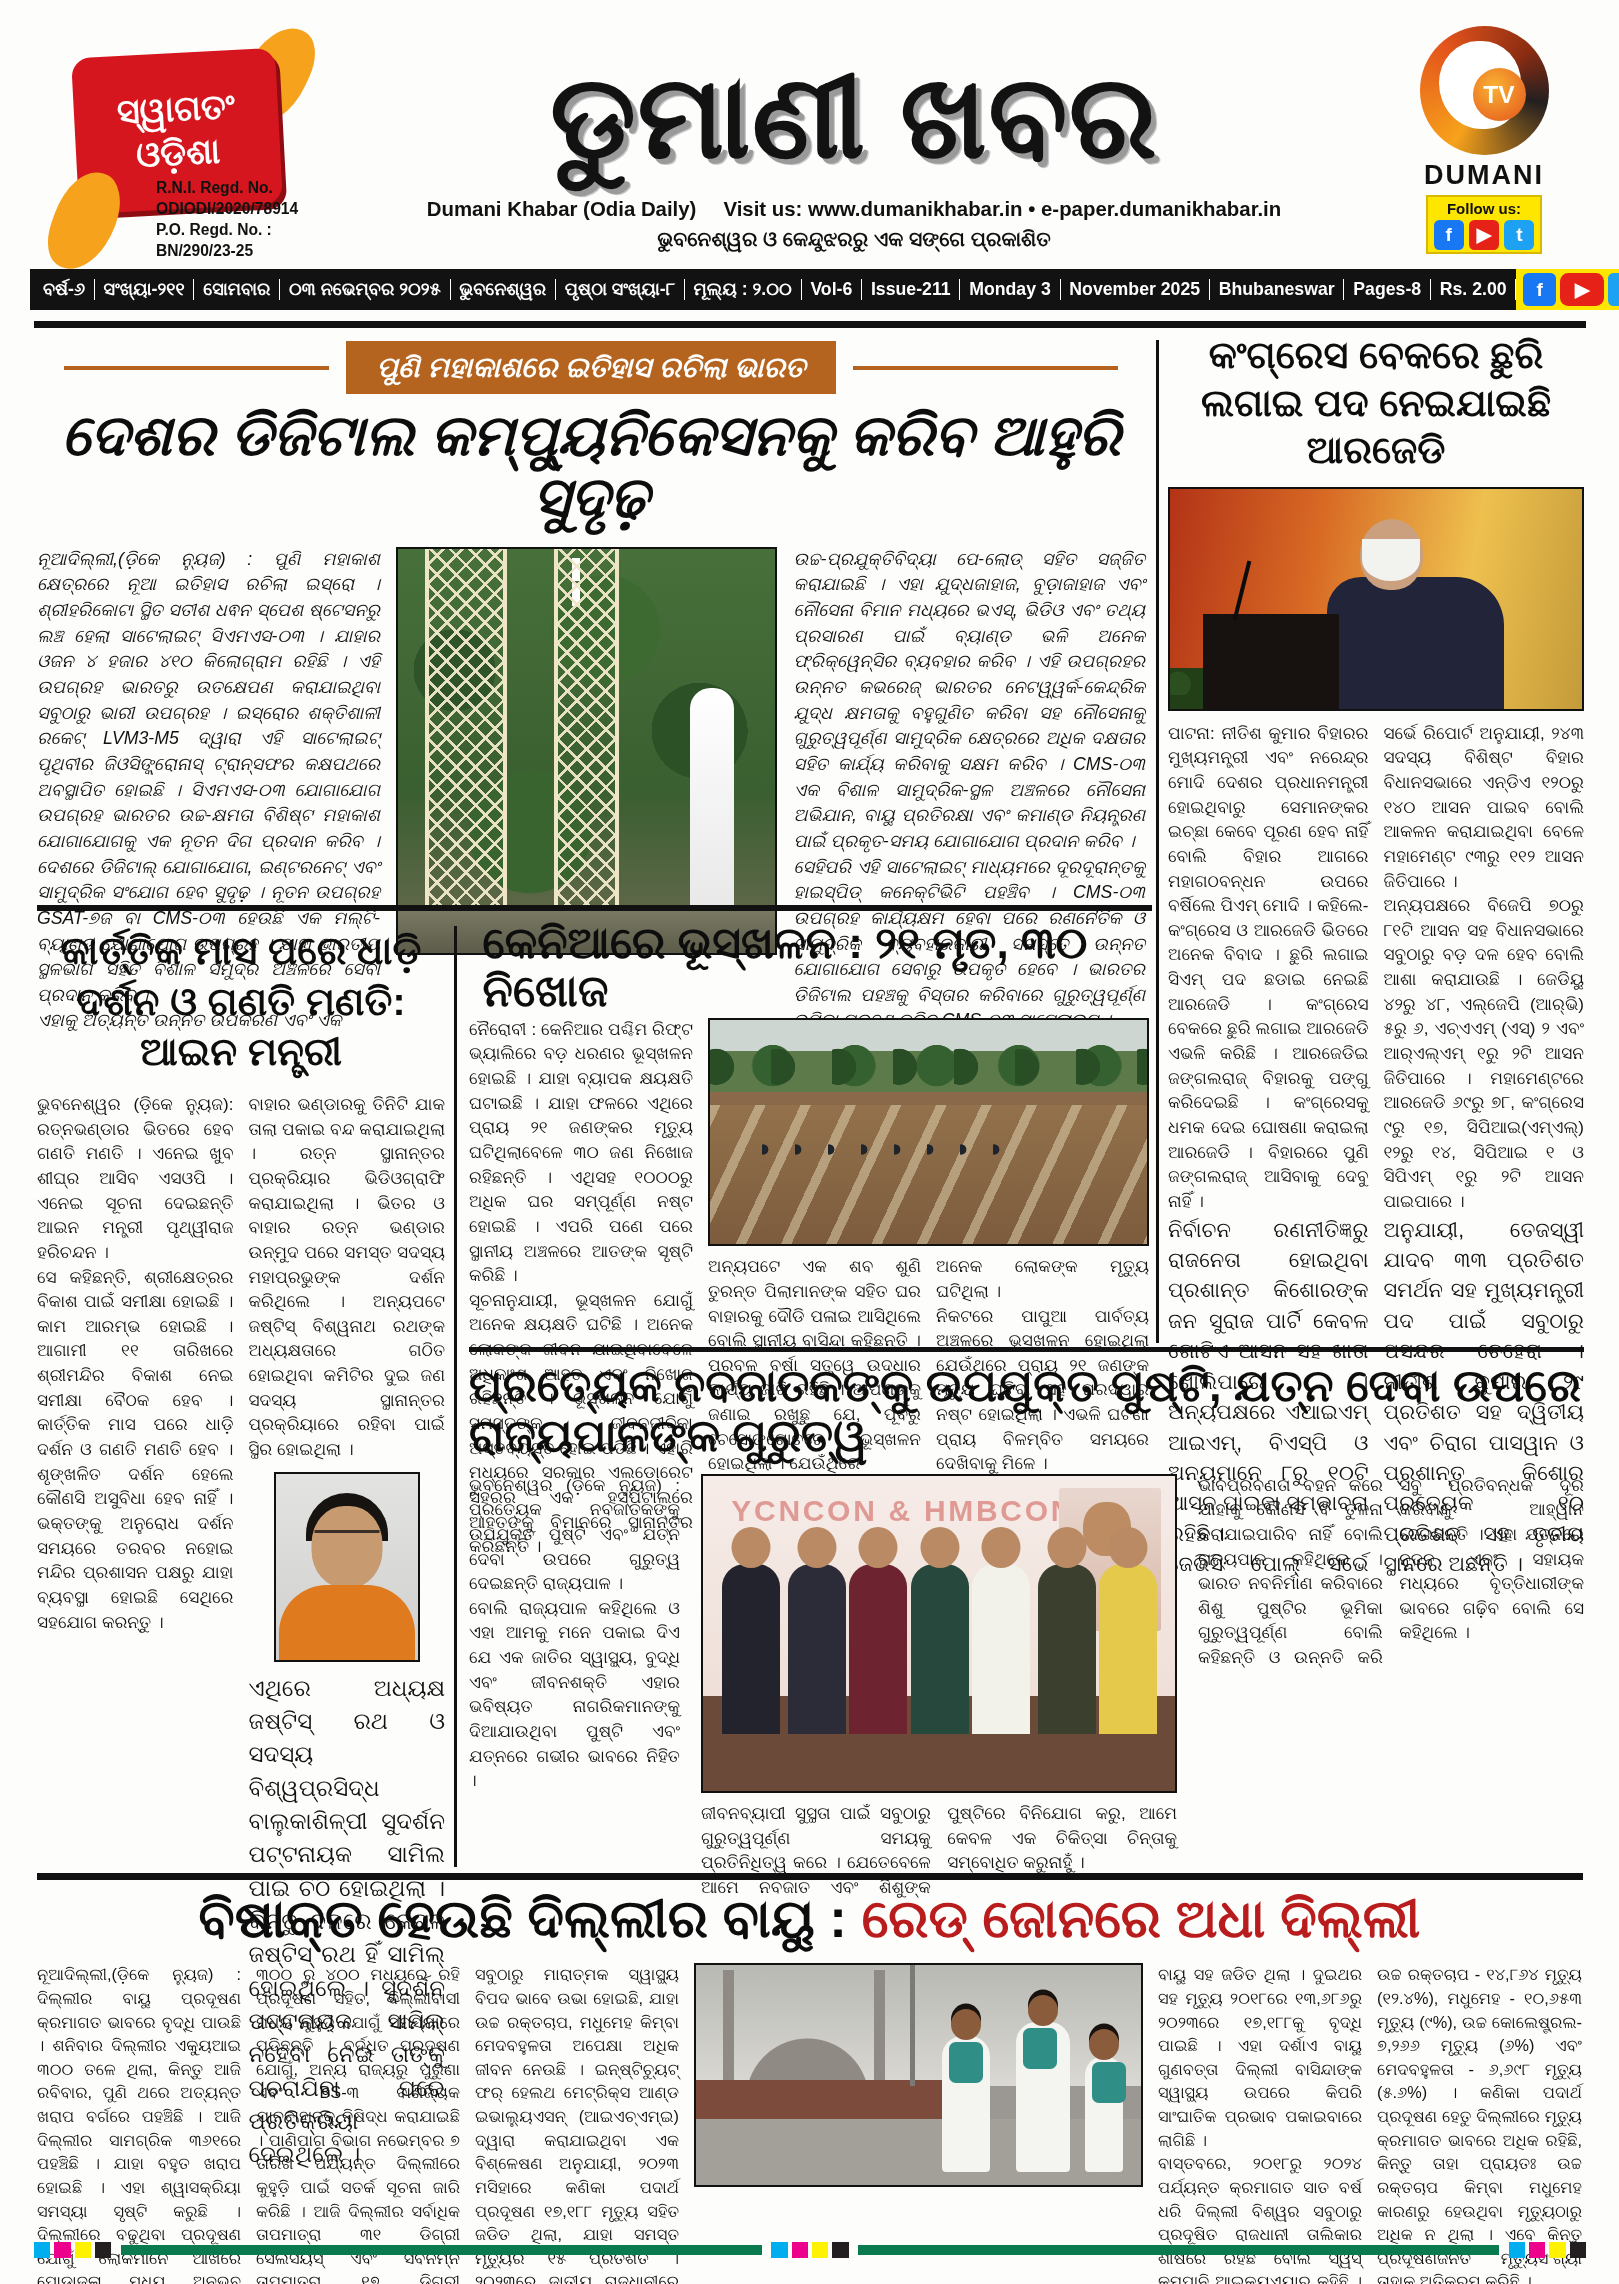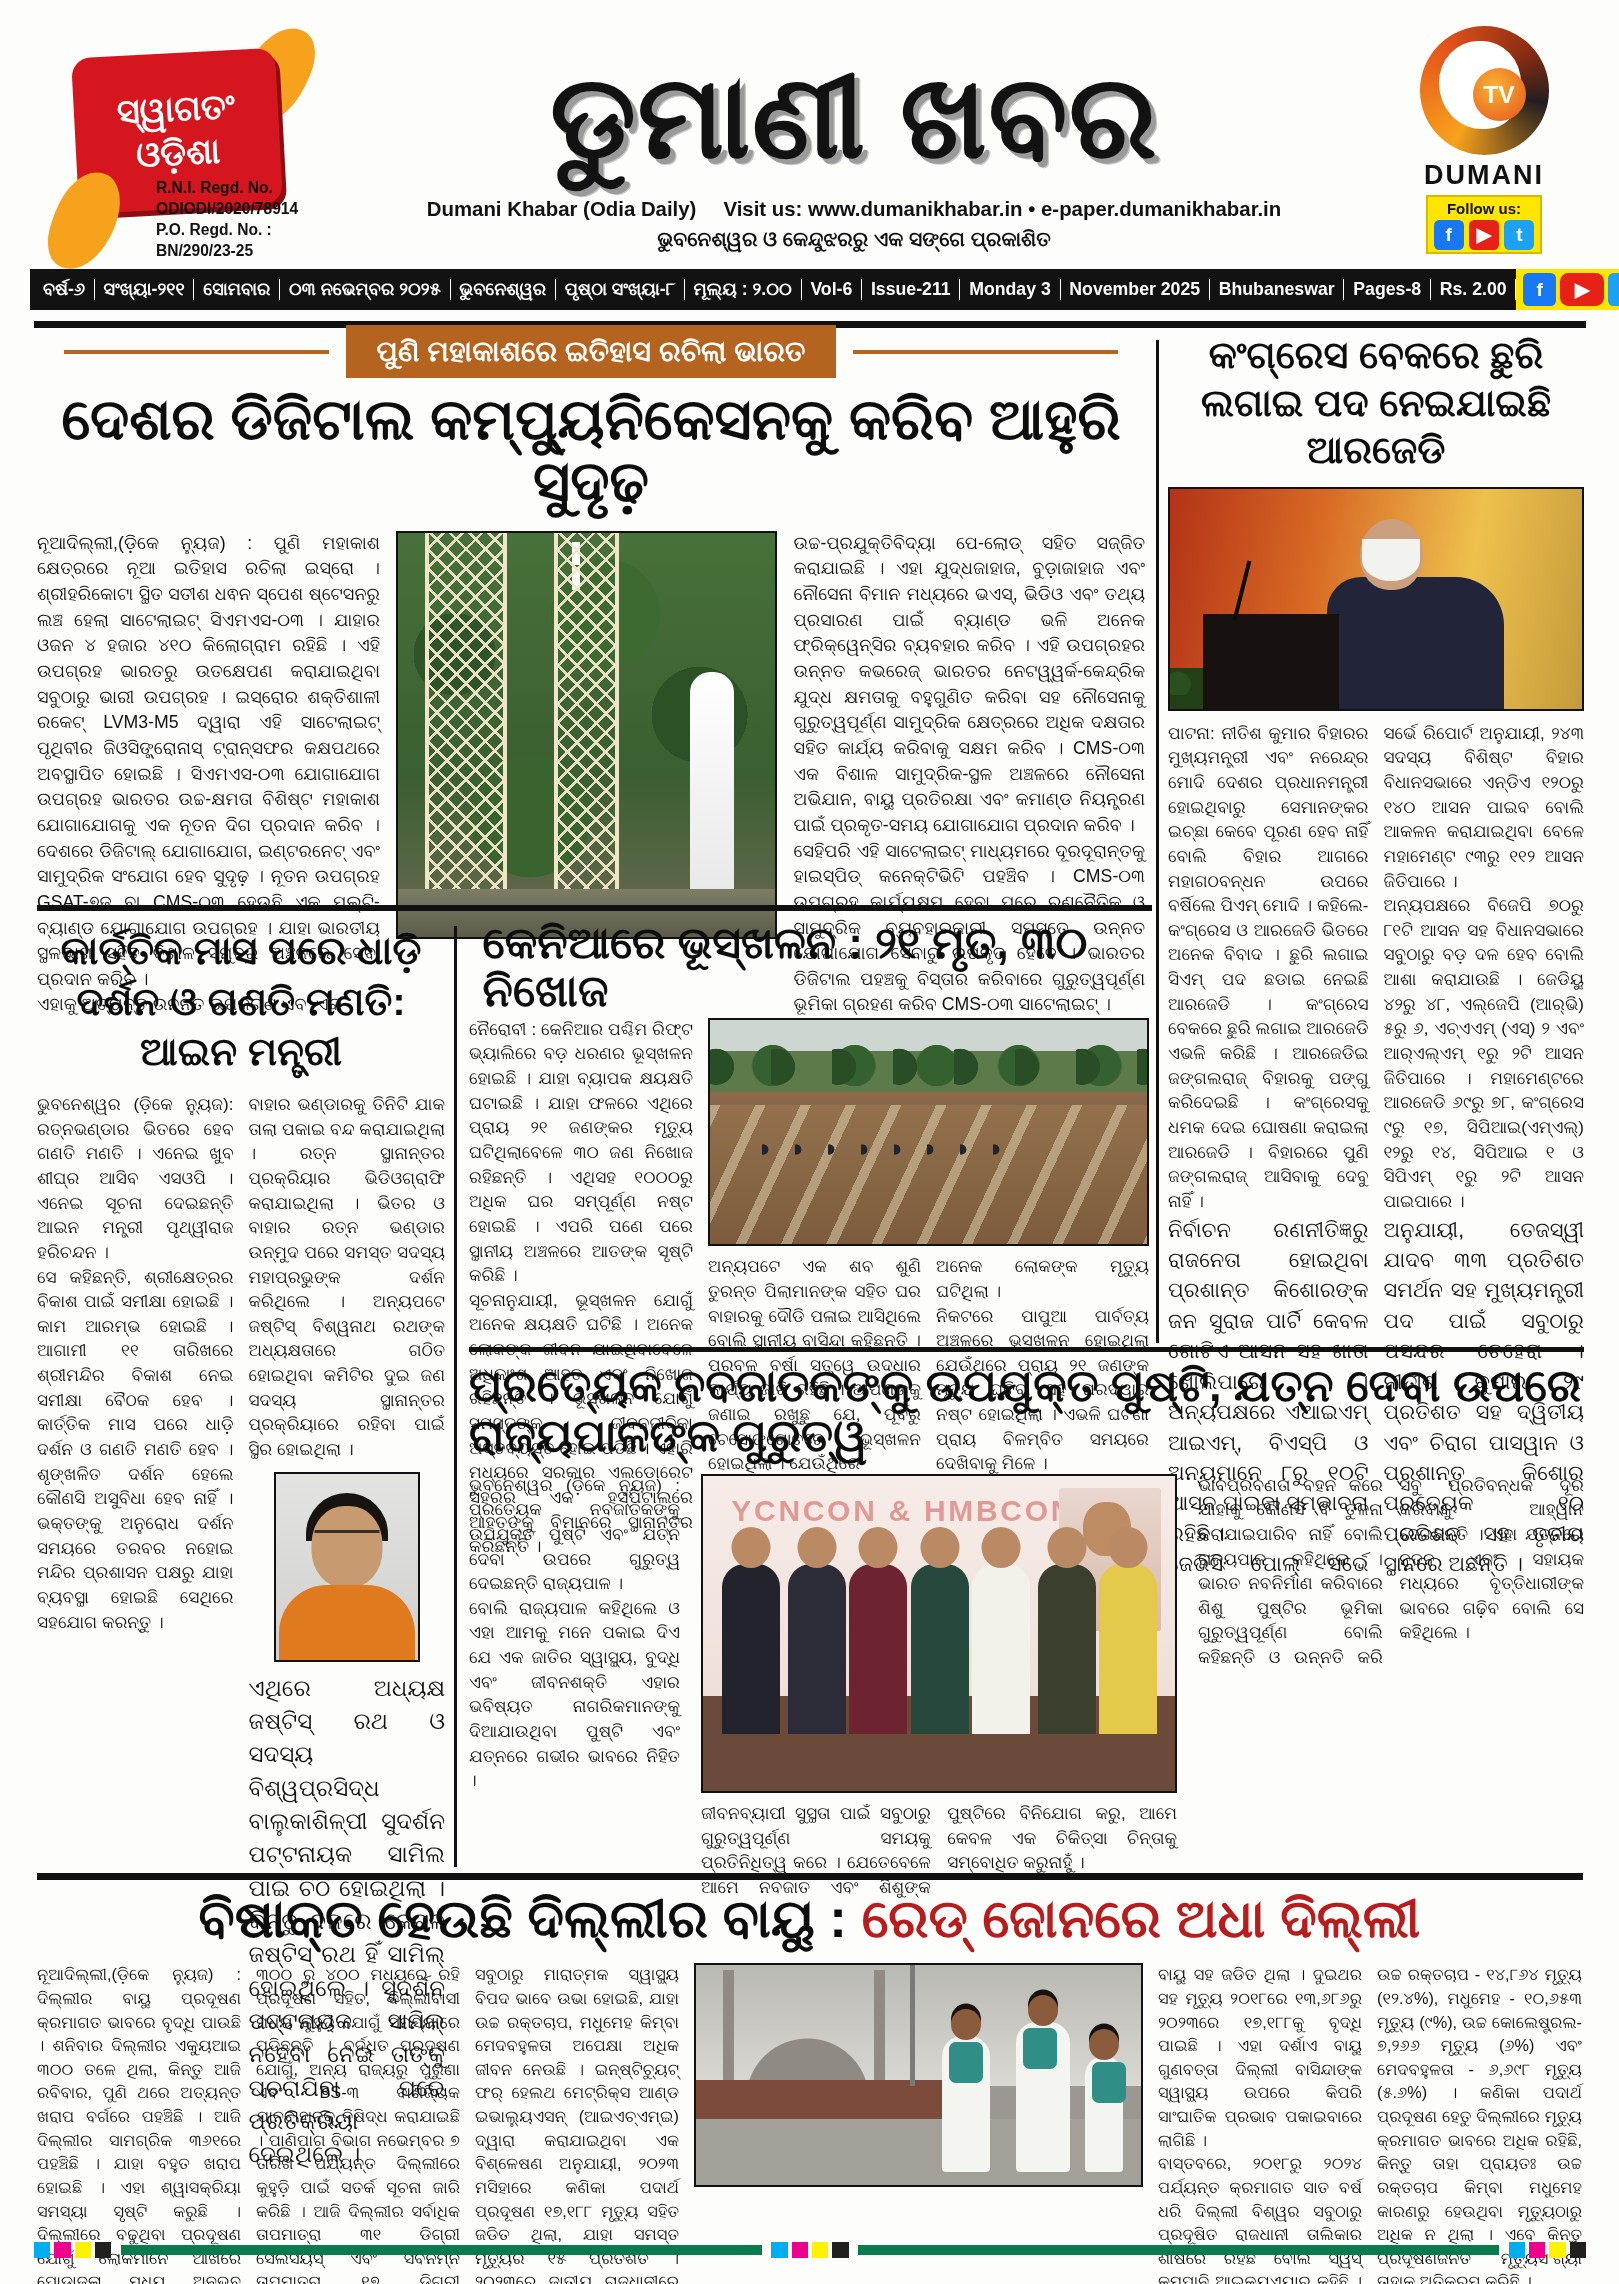--- a/index.html
+++ b/index.html
@@ -166,21 +166,21 @@
     <span class="seg">Pages-8</span>
     <span class="seg">Rs. 2.00</span>
     <span class="socialbox">
       <span class="soc fb" style="width:33px;height:33px;line-height:33px;">f</span>
       <span class="soc yt" style="width:44px;height:33px;line-height:33px;border-radius:8.2px;">▶</span>
       <span class="soc tw" style="width:33px;height:33px;line-height:33px;">t</span>
     </span>
   </div>
   <div class="rule" style="left:34px;right:34px;top:321px;height:6.8px;"></div>
 
-  <div style="position:absolute;left:37px;top:321px;width:1108px;">
+  <div style="position:absolute;left:37px;top:337px;width:1108px;font-style:italic;">
     <div class="kicker-row">
       <div class="kicker-line"></div>
       <div class="kicker">ପୁଣି ମହାକାଶରେ ଇତିହାସ ରଚିଲା ଭାରତ</div>
       <div class="kicker-line"></div>
     </div>
     <div class="headline" style="font-size:57px;margin-top:9.5px;">ଦେଶର ଡିଜିଟାଲ କମ୍ପ୍ୟୁନିକେସନକୁ କରିବ ଆହୁରି ସୁଦୃଢ଼</div>
     <div style="display:flex;gap:16.3px;margin-top:17.7px;">
       <div class="tcol" style="width:343px;">ନୂଆଦିଲ୍ଲୀ,(ଡ଼ିକେ ନ୍ୟୁଜ) : ପୁଣି ମହାକାଶ କ୍ଷେତ୍ରରେ ନୂଆ ଇତିହାସ ରଚିଲା ଇସ୍ରୋ । ଶ୍ରୀହରିକୋଟା ସ୍ଥିତ ସତୀଶ ଧଵନ ସ୍ପେଶ ଷ୍ଟେସନରୁ ଲଞ୍ଚ ହେଲା ସାଟେଲାଇଟ୍ ସିଏମଏସ-୦୩ । ଯାହାର ଓଜନ ୪ ହଜାର ୪୧୦ କିଲୋଗ୍ରାମ ରହିଛି । ଏହି ଉପଗ୍ରହ ଭାରତରୁ ଉତକ୍ଷେପଣ କରାଯାଇଥିବା ସବୁଠାରୁ ଭାରୀ ଉପଗ୍ରହ । ଇସ୍ରୋର ଶକ୍ତିଶାଳୀ ରକେଟ୍ LVM3-M5 ଦ୍ୱାରା ଏହି ସାଟେଲାଇଟ୍ ପୃଥିବୀର ଜିଓସିଙ୍କ୍ରୋନାସ୍ ଟ୍ରାନ୍ସଫର କକ୍ଷପଥରେ ଅବସ୍ଥାପିତ ହୋଇଛି । ସିଏମଏସ-୦୩ ଯୋଗାଯୋଗ ଉପଗ୍ରହ ଭାରତର ଉଚ୍ଚ-କ୍ଷମତା ବିଶିଷ୍ଟ ମହାକାଶ ଯୋଗାଯୋଗକୁ ଏକ ନୂତନ ଦିଗ ପ୍ରଦାନ କରିବ । ଦେଶରେ ଡିଜିଟାଲ୍ ଯୋଗାଯୋଗ, ଇଣ୍ଟରନେଟ୍ ଏବଂ ସାମୁଦ୍ରିକ ସଂଯୋଗ ହେବ ସୁଦୃଢ଼ । ନୂତନ ଉପଗ୍ରହ GSAT-୭ଜ ବା CMS-୦୩ ହେଉଛି ଏକ ମଲ୍ଟି-ବ୍ୟାଣ୍ଡ ଯୋଗାଯୋଗ ଉପଗ୍ରହ । ଯାହା ଭାରତୀୟ ସ୍ଥଳଭାଗ ସହିତ ବିଶାଳ ସମୁଦ୍ର ଅଞ୍ଚଳରେ ସେବା ପ୍ରଦାନ କରିବ ।
 ଏହାକୁ ଅତ୍ୟନ୍ତ ଉନ୍ନତ ଉପକରଣ ଏବଂ ଏକ</div>
       <div class="photo ph-rocket" style="width:381px;height:408px;flex:none;">

